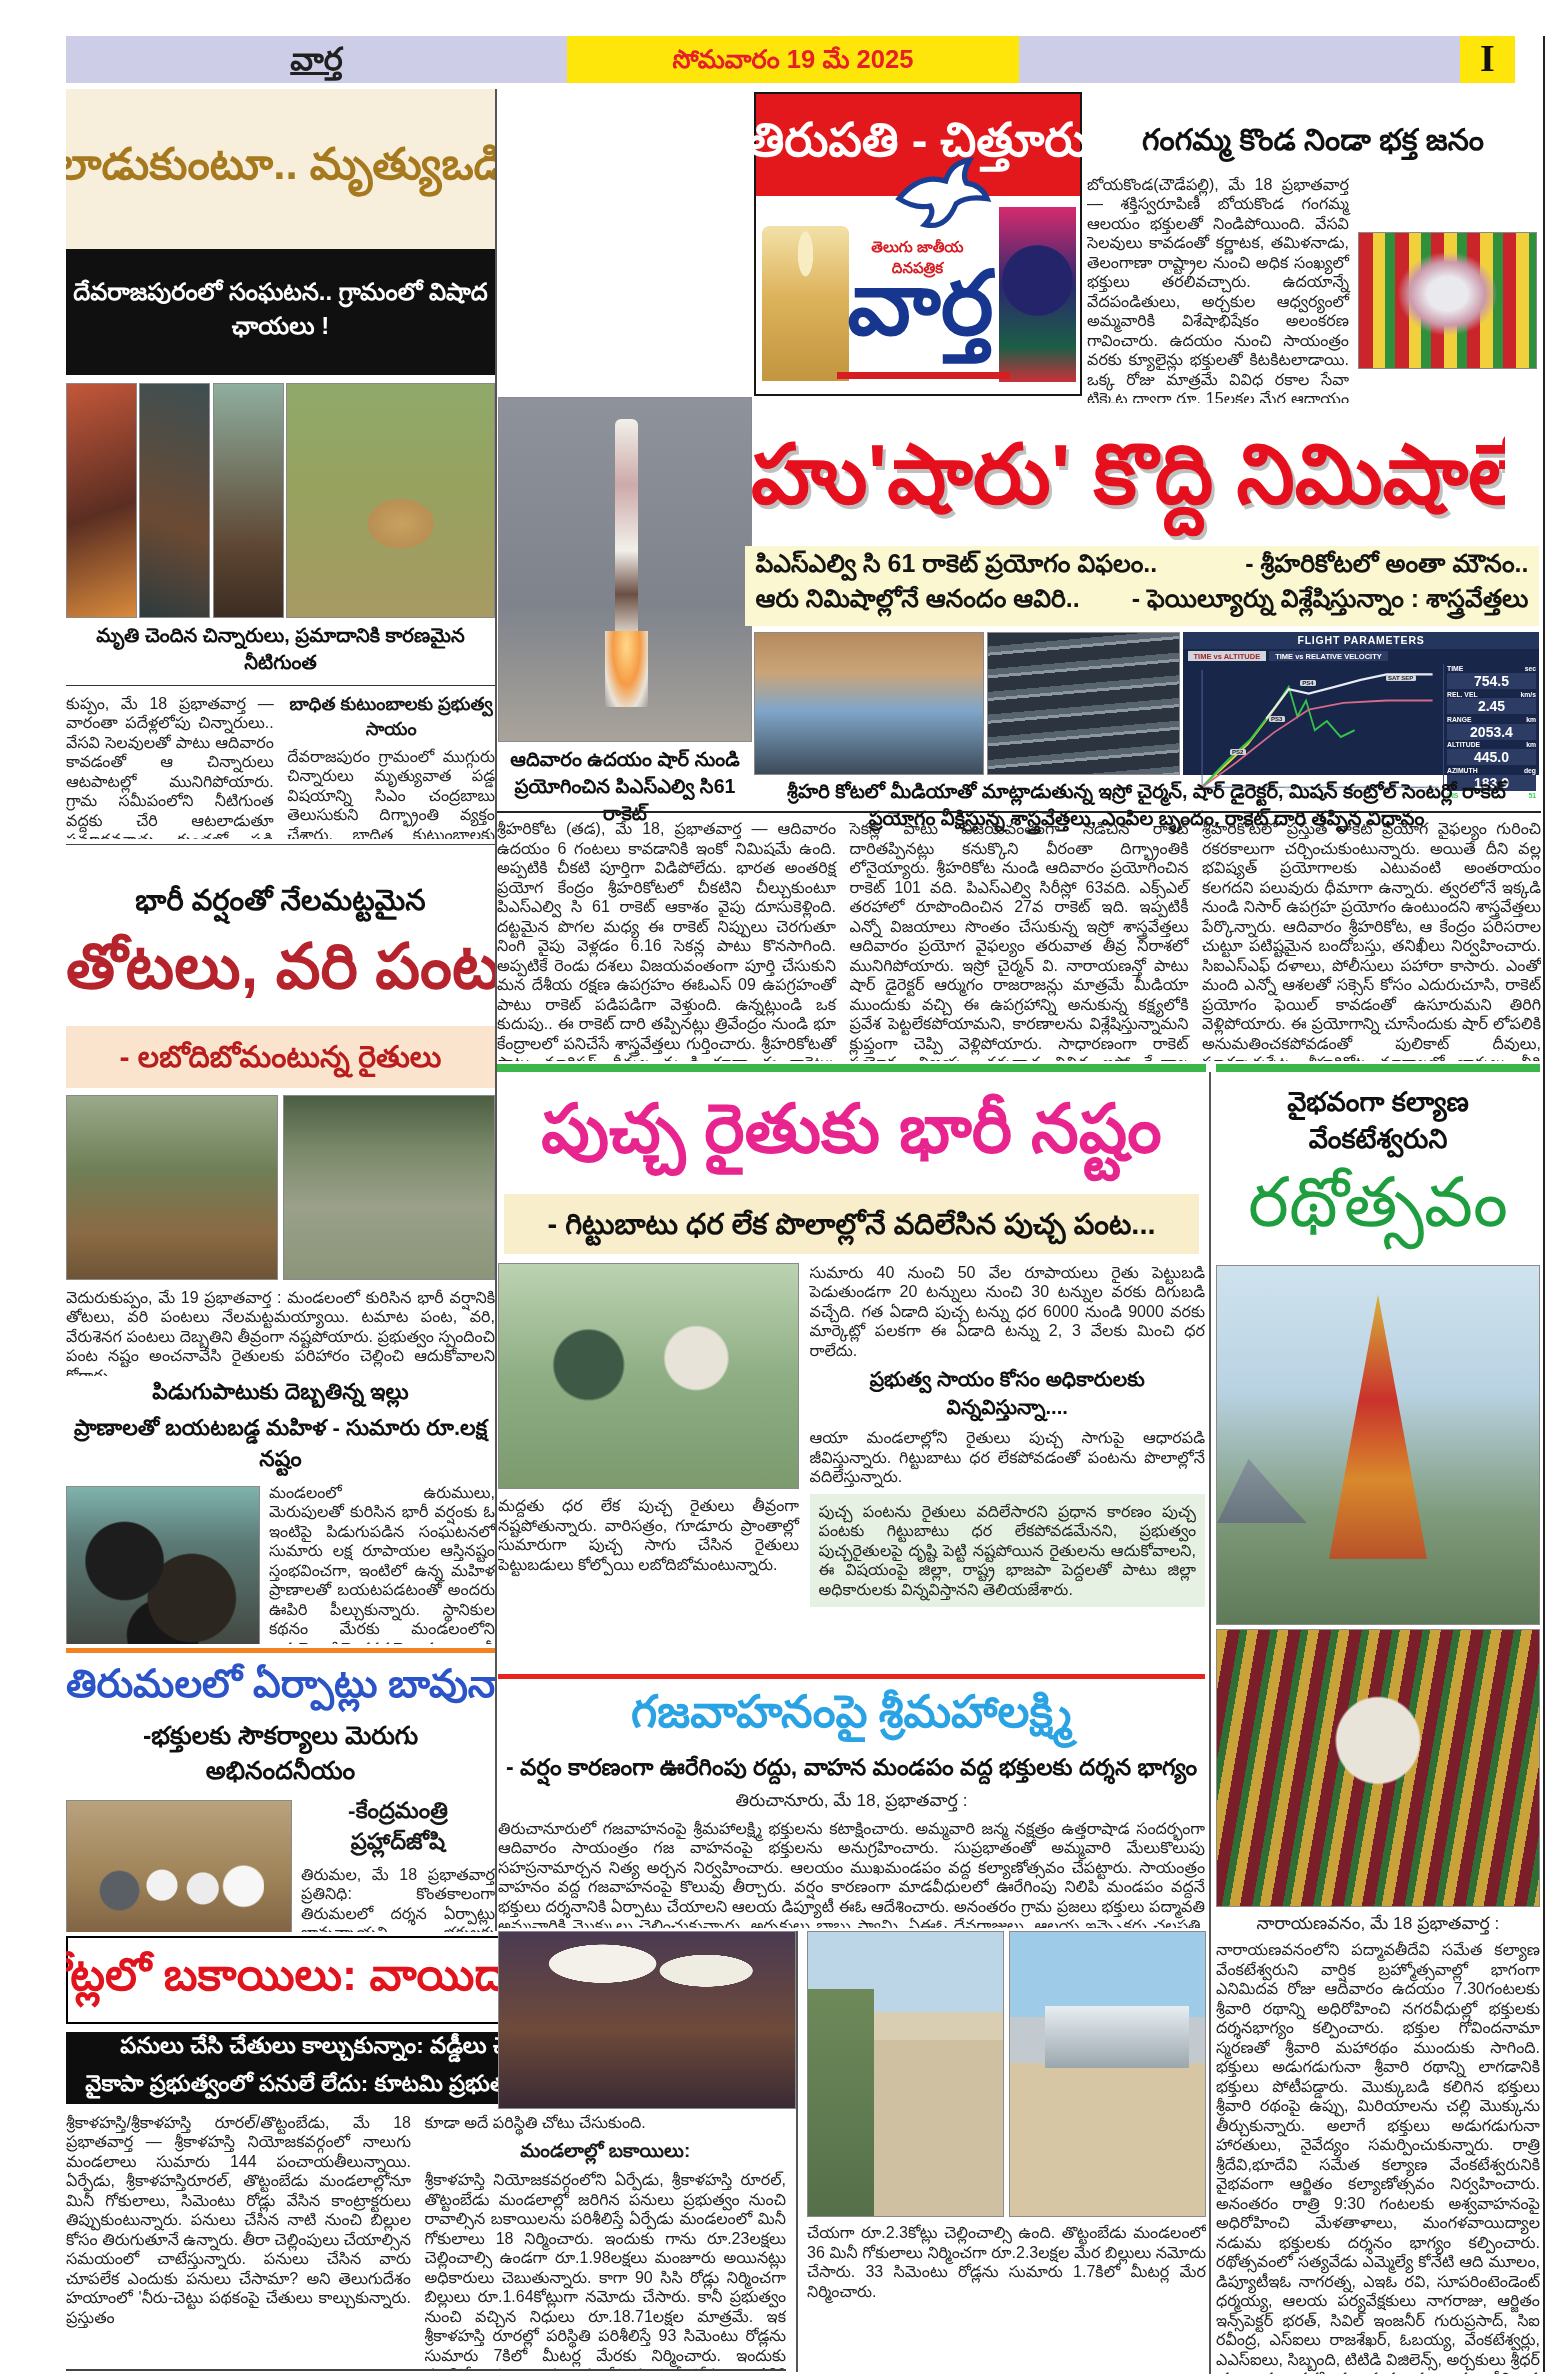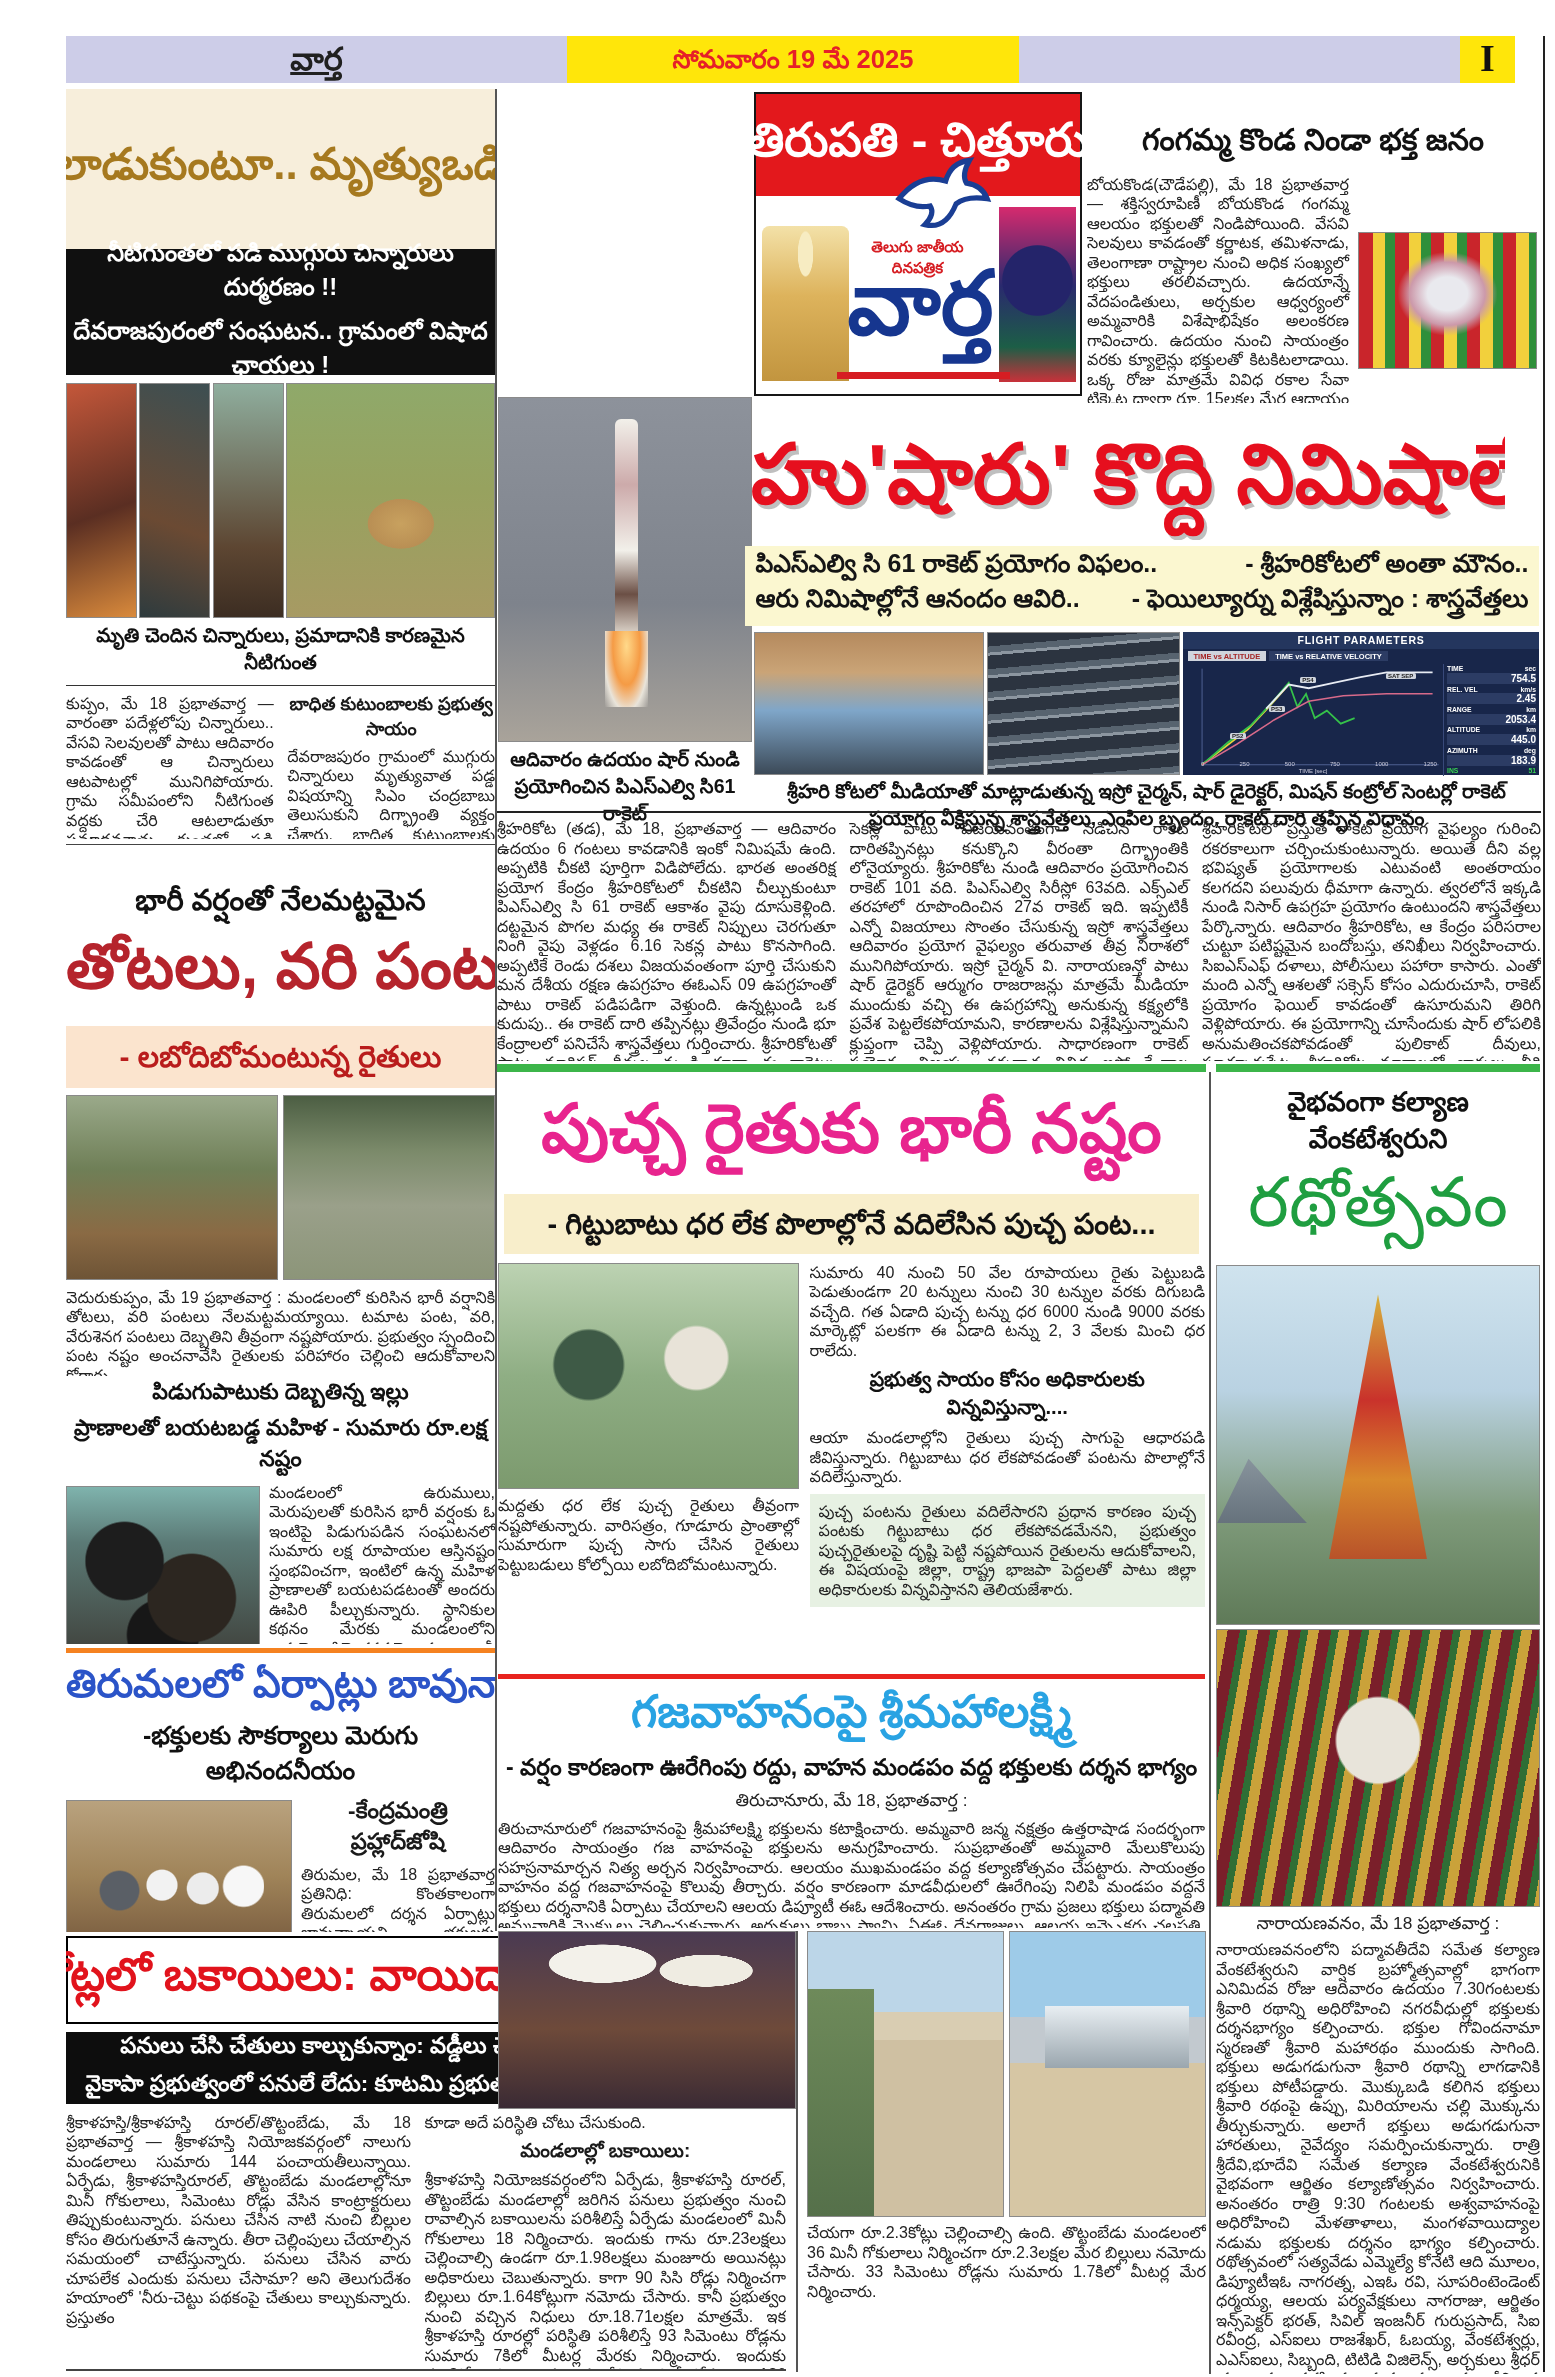--- a/index.html
+++ b/index.html
@@ -80,21 +80,21 @@
   .fp-tabs{display:flex;gap:3px;padding:2.3px 4.5px;}
   .fp-tab1{background:#cfd4dd;color:#a42424;font-weight:bold;padding:0.8px 6px;font-size:7.5px;}
   .fp-tab2{background:#2c3c64;color:#fff;font-weight:bold;padding:0.8px 6px;font-size:7.5px;}
   .fp-body{display:flex;flex:1;}
   .fp-plot{position:relative;flex:1;border-right:0.8px solid #38497a;}
   .fp-ann{position:absolute;background:#cfd4dd;color:#222;font-size:6px;font-weight:bold;padding:0 2.3px;border-radius:1.5px;}
   .fp-xticks{display:flex;justify-content:space-between;padding:0 6px 0.8px 18px;font-size:6px;color:#ccd;}
   .fp-xlabel{text-align:center;font-size:6px;color:#ccd;padding-bottom:1.5px;}
   .fp-data{width:89px;padding:1.5px 3px;display:flex;flex-direction:column;gap:0.8px;}
   .fp-row .lbl{display:flex;justify-content:space-between;font-size:6.8px;font-weight:bold;color:#fff;}
-  .fp-row .val{background:#2c3c64;text-align:right;font-size:10px;font-weight:bold;color:#fff;margin:0.8px 0;}
+  .fp-row .val{background:#2c3c64;text-align:center;font-size:14px;font-weight:bold;color:#fff;margin:0.8px 0;}
   .fp-ins .lbl{color:#39d353;}
 
   
   .crops-kick{font-size:29px;font-weight:bold;color:#111;}
   .crops-head{font-size:63px;font-weight:bold;color:#b5242c;white-space:nowrap;}
   .peach{background:#fbe4ce;}
   .peach .t{font-size:30px;font-weight:bold;color:#b91c1c;line-height:62px;}
   .light-h{font-size:22px;font-weight:bold;text-align:center;color:#111;}
   .tiru-head{font-size:39px;font-weight:bold;color:#2b54c8;white-space:nowrap;}
   .tiru-sub{font-size:25px;font-weight:bold;color:#111;}
@@ -138,21 +138,20 @@
   <div class="vrule" style="left:495px;top:89px;height:1842px;"></div>
   <div class="vrule" style="left:796px;top:1931px;height:441px;"></div>
   <div class="vrule" style="left:1209px;top:1072px;height:1302px;"></div>
   <div class="vrule" style="left:1543px;top:36px;height:2336px;background:#222;width:2.3px;"></div>
 
   <div class="abs clip" style="left:66px;top:89px;width:429px;height:750px;">
     <div class="a1-head">
       <span class="t">ఆటలాడుకుంటూ.. మృత్యుఒడిలోకి</span>
     </div>
     <div class="a1-black">
-      <div class="t">నీటిగుంతలో పడి ముగ్గురు చిన్నారులు దుర్మరణం !!</div>
       <div class="t">దేవరాజపురంలో సంఘటన.. గ్రామంలో విషాద ఛాయలు !</div>
     </div>
     <div style="display:flex;gap:2.3px;margin-top:7.5px;height:235px;">
       <div class="photo ph-kid1" style="width:71px;"></div>
       <div class="photo ph-kid2" style="width:71px;"></div>
       <div class="photo ph-kid3" style="width:71px;"></div>
       <div class="photo ph-pond" style="flex:1;"></div>
     </div>
     <div class="cap" style="margin-top:6px;border-bottom:1.5px solid #333;padding-bottom:7.5px;">మృతి చెందిన చిన్నారులు,  ప్రమాదానికి కారణమైన నీటిగుంత</div>
     <div style="display:flex;gap:13.5px;margin-top:7.5px;">

